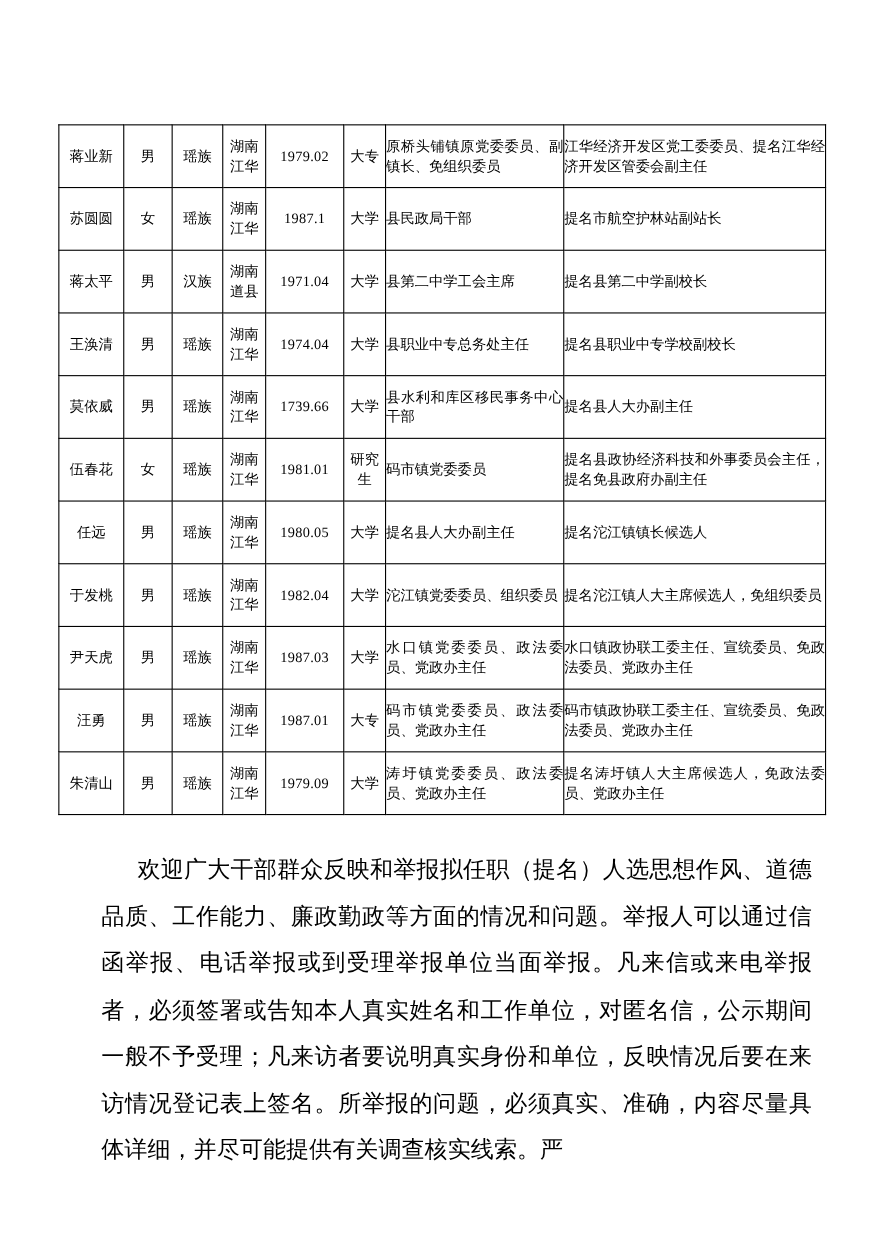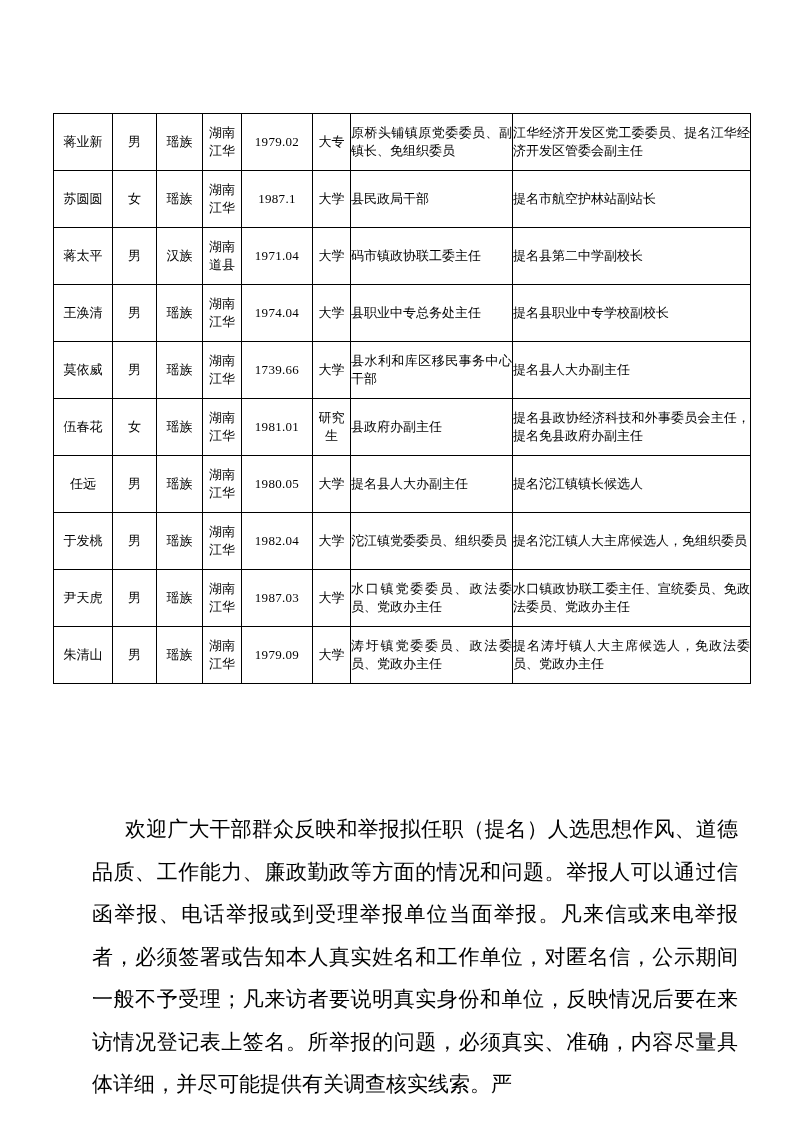--- a/index.html
+++ b/index.html
@@ -47,21 +47,21 @@
   }
   .pos {
     text-align: justify;
     text-align-last: left;
     vertical-align: middle;
     padding: 1px 2px 1px 2px;
   }
   .notice {
     position: absolute;
     left: 92px;
-    top: 808px;
+    top: 769px;
     width: 646px;
     margin: 0;
     font-size: 21px;
     line-height: 42.5px;
     text-align: justify;
     text-indent: 33px;
     word-break: break-all;
     color: #000;
   }
 </style>
@@ -102,21 +102,21 @@
         <td class="pos">县民政局干部</td>
         <td class="pos">提名市航空护林站副站长</td>
       </tr>
       <tr>
         <td class="c">蒋太平</td>
         <td class="c">男</td>
         <td class="c">汉族</td>
         <td class="c">湖南道县</td>
         <td class="c birth">1971.04</td>
         <td class="c">大学</td>
-        <td class="pos">码市镇政协联工委主任</td>
+        <td class="pos">县第二中学工会主席</td>
         <td class="pos">提名县第二中学副校长</td>
       </tr>
       <tr>
         <td class="c">王涣清</td>
         <td class="c">男</td>
         <td class="c">瑶族</td>
         <td class="c">湖南江华</td>
         <td class="c birth">1974.04</td>
         <td class="c">大学</td>
         <td class="pos">县职业中专总务处主任</td>
@@ -132,21 +132,21 @@
         <td class="pos">县水利和库区移民事务中心干部</td>
         <td class="pos">提名县人大办副主任</td>
       </tr>
       <tr>
         <td class="c">伍春花</td>
         <td class="c">女</td>
         <td class="c">瑶族</td>
         <td class="c">湖南江华</td>
         <td class="c birth">1981.01</td>
         <td class="c">研究生</td>
-        <td class="pos">县政府办副主任</td>
+        <td class="pos">码市镇党委委员</td>
         <td class="pos">提名县政协经济科技和外事委员会主任，提名免县政府办副主任</td>
       </tr>
       <tr>
         <td class="c">任远</td>
         <td class="c">男</td>
         <td class="c">瑶族</td>
         <td class="c">湖南江华</td>
         <td class="c birth">1980.05</td>
         <td class="c">大学</td>
         <td class="pos">提名县人大办副主任</td>
@@ -166,20 +166,30 @@
         <td class="c">尹天虎</td>
         <td class="c">男</td>
         <td class="c">瑶族</td>
         <td class="c">湖南江华</td>
         <td class="c birth">1987.03</td>
         <td class="c">大学</td>
         <td class="pos">水口镇党委委员、政法委员、党政办主任</td>
         <td class="pos">水口镇政协联工委主任、宣统委员、免政法委员、党政办主任</td>
       </tr>
       <tr>
+        <td class="c">汪勇</td>
+        <td class="c">男</td>
+        <td class="c">瑶族</td>
+        <td class="c">湖南江华</td>
+        <td class="c birth">1987.01</td>
+        <td class="c">大专</td>
+        <td class="pos">码市镇党委委员、政法委员、党政办主任</td>
+        <td class="pos">码市镇政协联工委主任、宣统委员、免政法委员、党政办主任</td>
+      </tr>
+      <tr>
         <td class="c">朱清山</td>
         <td class="c">男</td>
         <td class="c">瑶族</td>
         <td class="c">湖南江华</td>
         <td class="c birth">1979.09</td>
         <td class="c">大学</td>
         <td class="pos">涛圩镇党委委员、政法委员、党政办主任</td>
         <td class="pos">提名涛圩镇人大主席候选人，免政法委员、党政办主任</td>
       </tr>
     </tbody>

